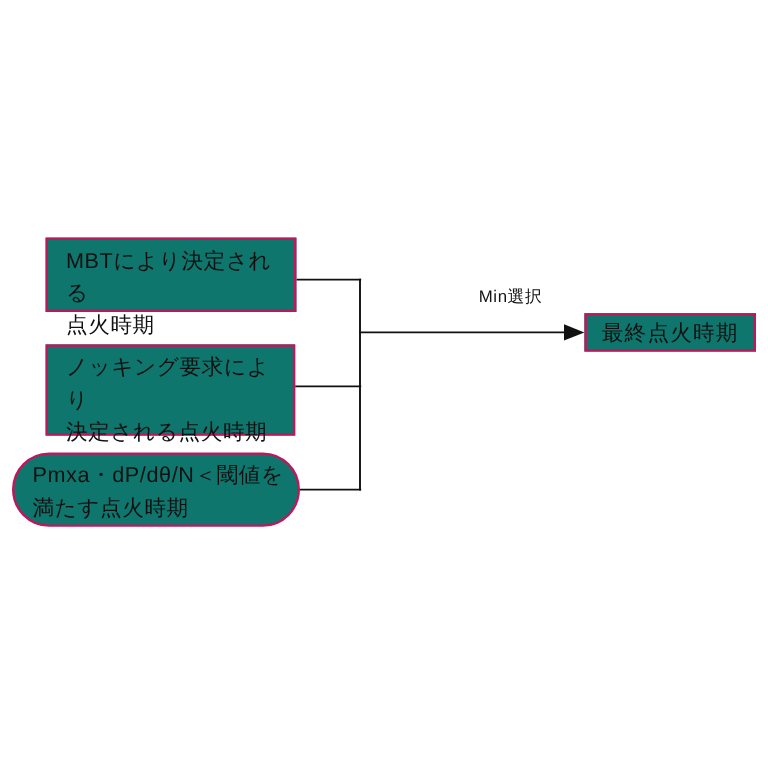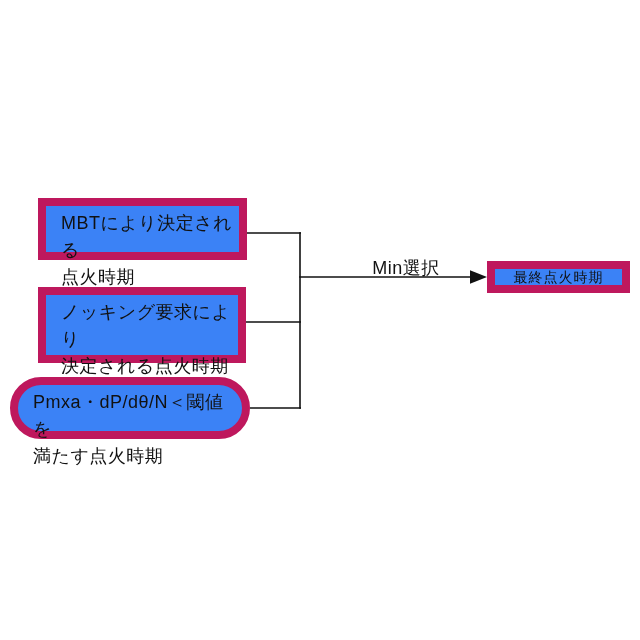--- a/index.html
+++ b/index.html
@@ -19,22 +19,22 @@
   .lines-layer {
     position: absolute;
     left: 0;
     top: 0;
     width: 640px;
     height: 640px;
   }
   .node {
     position: absolute;
     box-sizing: border-box;
-    border: 8px solid #be185d;
-    background: #3b82f6;
+    border: 2px solid #be185d;
+    background: #0f766e;
   }
   .node-label {
     display: block;
     white-space: pre-line;
     font-size: 18px;
     line-height: 27px;
     letter-spacing: 0.5px;
   }
   .input-node .node-label {
     padding: 4px 4px 0 15px;
@@ -43,31 +43,31 @@
   #box2 { left: 38px;  top: 287px; width: 208px; height: 76px; }
   #box3 { left: 10px;  top: 377px; width: 240px; height: 62px; border-radius: 31px; }
   #box-out {
     left: 487px; top: 261px; width: 143px; height: 32px;
     display: flex;
     align-items: center;
     justify-content: center;
   }
   #box-out .node-label {
     padding: 0;
-    font-size: 14px;
+    font-size: 18px;
     line-height: 18px;
     letter-spacing: 1px;
   }
   .arrow-label {
     position: absolute;
     left: 360px;
-    top: 257px;
+    top: 236px;
     width: 92px;
-    text-align: center;
-    font-size: 18px;
+    text-align: right;
+    font-size: 14px;
     line-height: 22px;
     letter-spacing: 0.5px;
   }
 </style>
 </head>
 <body>
 
 <div class="canvas">
 
   <svg class="lines-layer" viewBox="0 0 640 640" xmlns="http://www.w3.org/2000/svg">

